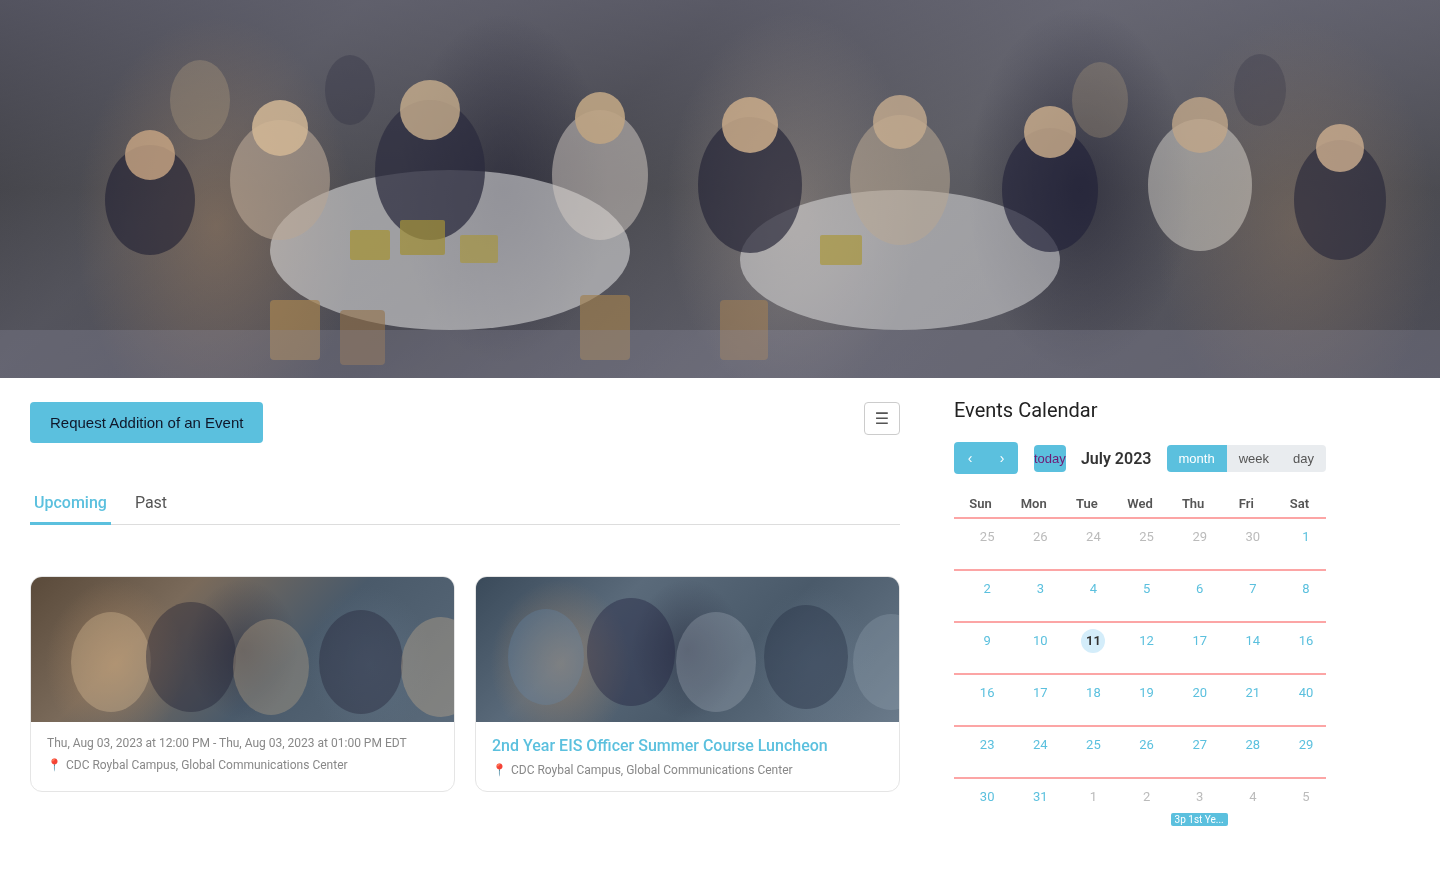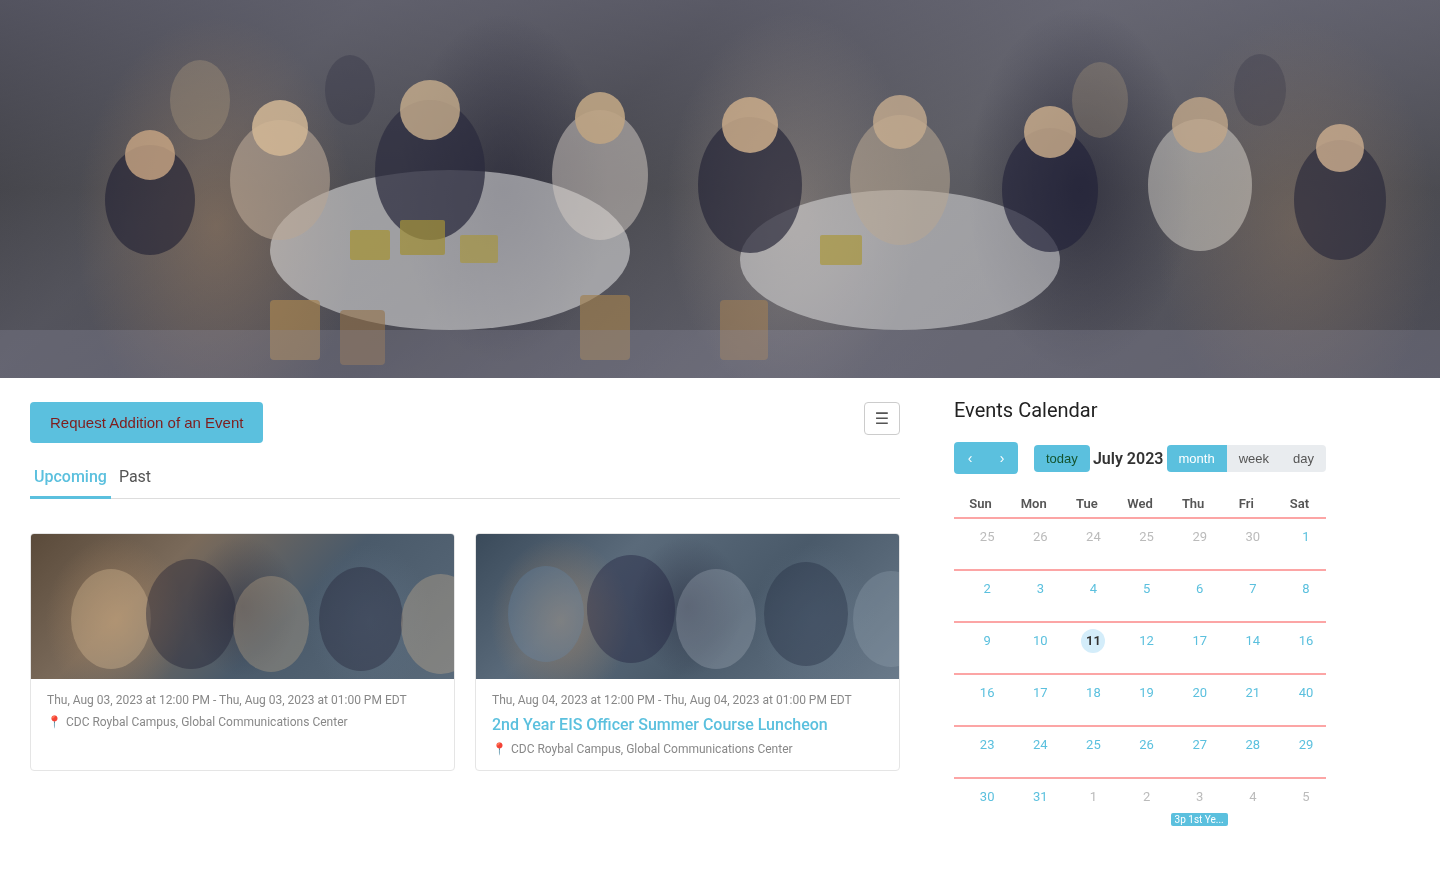--- a/index.html
+++ b/index.html
@@ -44,50 +44,50 @@
     
     .left-col {
       flex: 1;
       padding: 24px 30px;
       max-width: 930px;
     }
 
     
     .request-btn {
       background: #5bc0de;
-      color: #7f1d1d;
+      color: #0f172a;
       border: none;
       padding: 12px 20px;
       border-radius: 4px;
       cursor: pointer;
       font-size: 15px;
       font-weight: 500;
-      margin-bottom: 14px;
+      margin-bottom: 40px;
     }
 
     
     .list-icon-btn {
       float: right;
       border: 1px solid #ccc;
       background: #fff;
       padding: 6px 10px;
       border-radius: 4px;
       cursor: pointer;
       font-size: 16px;
       color: #555;
       margin-bottom: 10px;
     }
 
     
     .tabs-container {
       clear: both;
       border-bottom: 1px solid #ddd;
-      margin-bottom: 34px;
-      display: flex;
-      gap: 4px;
+      margin-bottom: 20px;
+      display: flex;
+      gap: 20px;
     }
     .tab {
       padding: 10px 4px;
       cursor: pointer;
       font-size: 16px;
       color: #555;
       border-bottom: 3px solid transparent;
       margin-bottom: -1px;
     }
     .tab.active {
@@ -99,23 +99,24 @@
     
     .events-grid {
       display: flex;
       gap: 20px;
       flex-wrap: wrap;
     }
     .event-card {
       width: calc(50% - 10px);
       background: #fff;
       border: 1px solid #e5e5e5;
-      border-radius: 4px;
+      border-radius: 12px;
       overflow: hidden;
       cursor: pointer;
+      margin-top: 31px;
     }
     .event-thumb {
       width: 100%;
       height: 145px;
       background: #6b7a8d;
       overflow: hidden;
       position: relative;
     }
     .event-thumb-inner {
       width: 100%;
@@ -185,23 +186,23 @@
       cursor: pointer;
       font-size: 14px;
       display: flex;
       align-items: center;
       justify-content: center;
     }
     .cal-nav-btn:first-child { border-radius: 4px 0 0 4px; }
     .cal-nav-btn:last-child { border-radius: 0 4px 4px 0; }
     .cal-today-btn {
       background: #5bc0de;
-      color: #14532d;
+      color: #701a75;
       border: none;
-      padding: 6px 12px;
+      padding: 6px 0;
       border-radius: 4px;
       cursor: pointer;
       font-size: 13px;
       margin-left: 8px;
     }
     .cal-month-label {
       font-size: 16px;
       font-weight: 600;
       color: #333;
     }
@@ -380,21 +381,20 @@
           <div class="event-thumb-overlay"></div>
           <svg width="100%" height="100%" style="position:absolute;top:0;left:0;opacity:0.8">
             <ellipse cx="70" cy="80" rx="38" ry="48" fill="rgba(100,140,180,0.35)"></ellipse>
             <ellipse cx="155" cy="75" rx="44" ry="54" fill="rgba(30,30,60,0.5)"></ellipse>
             <ellipse cx="240" cy="85" rx="40" ry="50" fill="rgba(180,190,200,0.35)"></ellipse>
             <ellipse cx="330" cy="80" rx="42" ry="52" fill="rgba(35,45,65,0.5)"></ellipse>
             <ellipse cx="415" cy="85" rx="38" ry="48" fill="rgba(150,165,180,0.38)"></ellipse>
           </svg>
         </div>
         <div class="event-info">
-          <div class="event-date">Thu, Aug 04, 2023 at 12:00 PM - Thu, Aug 04, 2023 at 01:00 PM EDT</div>
           <div class="event-title">2nd Year EIS Officer Summer Course Luncheon</div>
           <div class="event-location">
             <span class="pin-icon">📍</span>
             <span>CDC Roybal Campus, Global Communications Center</span>
           </div>
         </div>
       </div>
     </div>
   </div>
 

